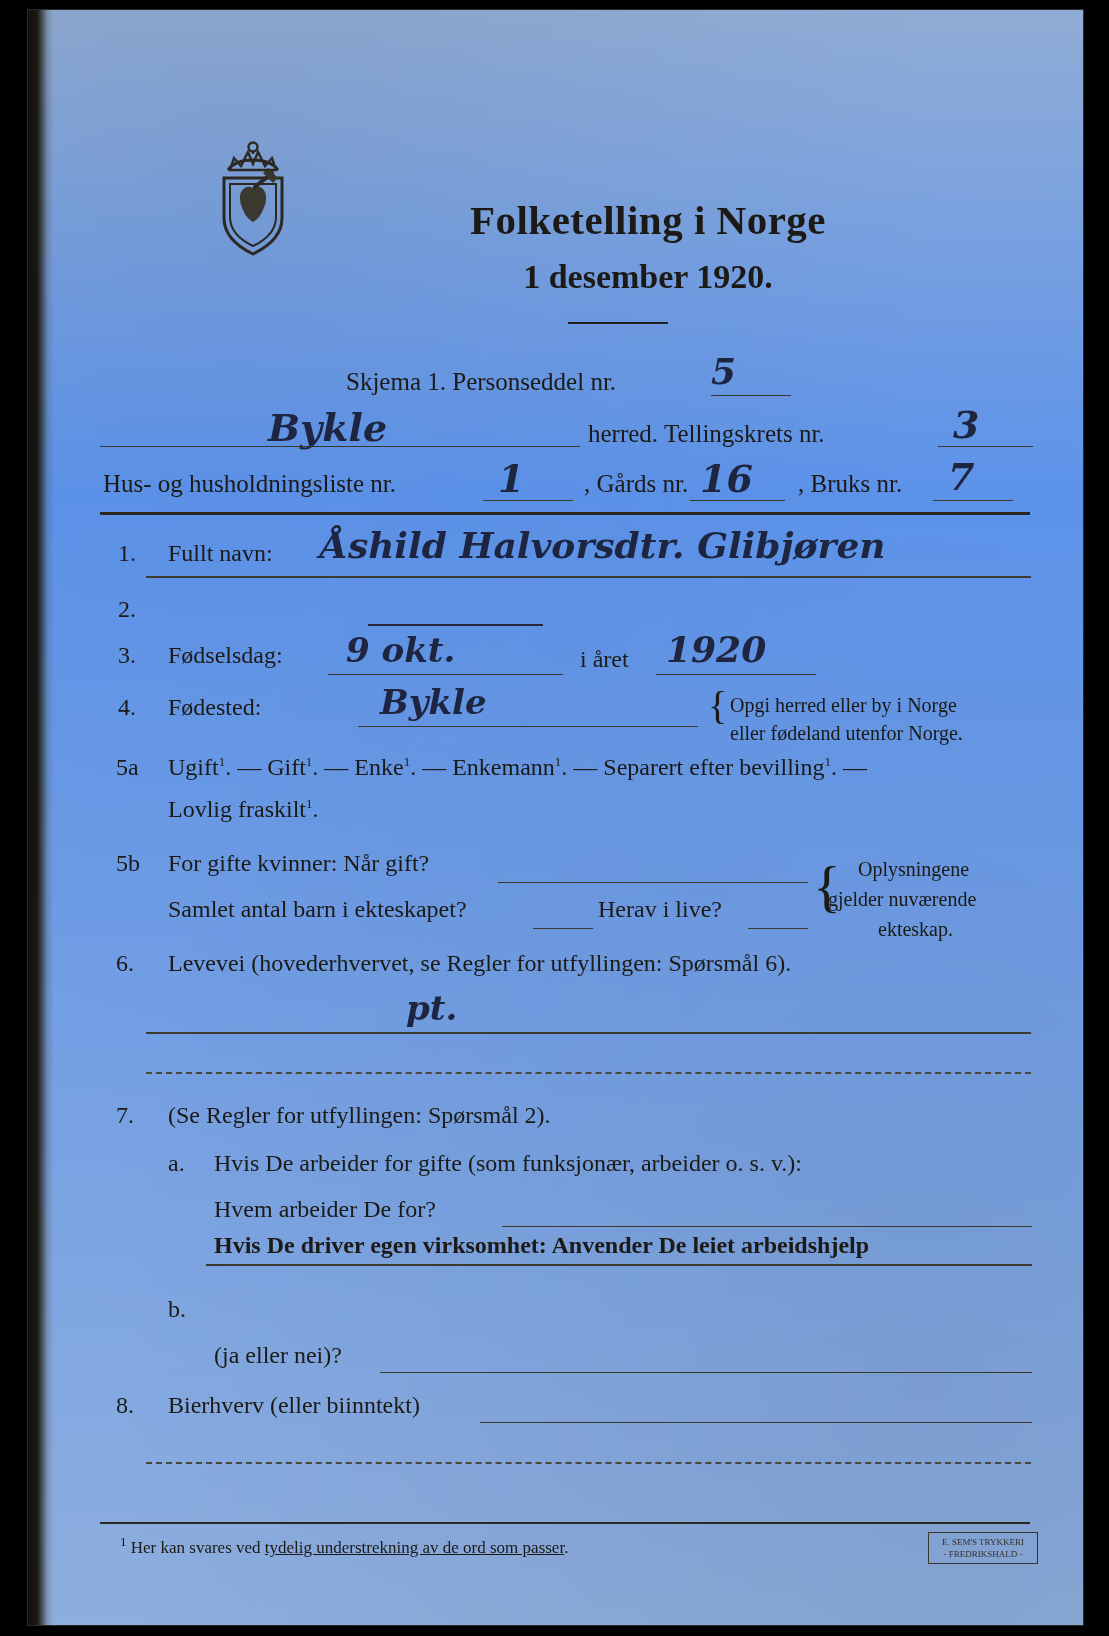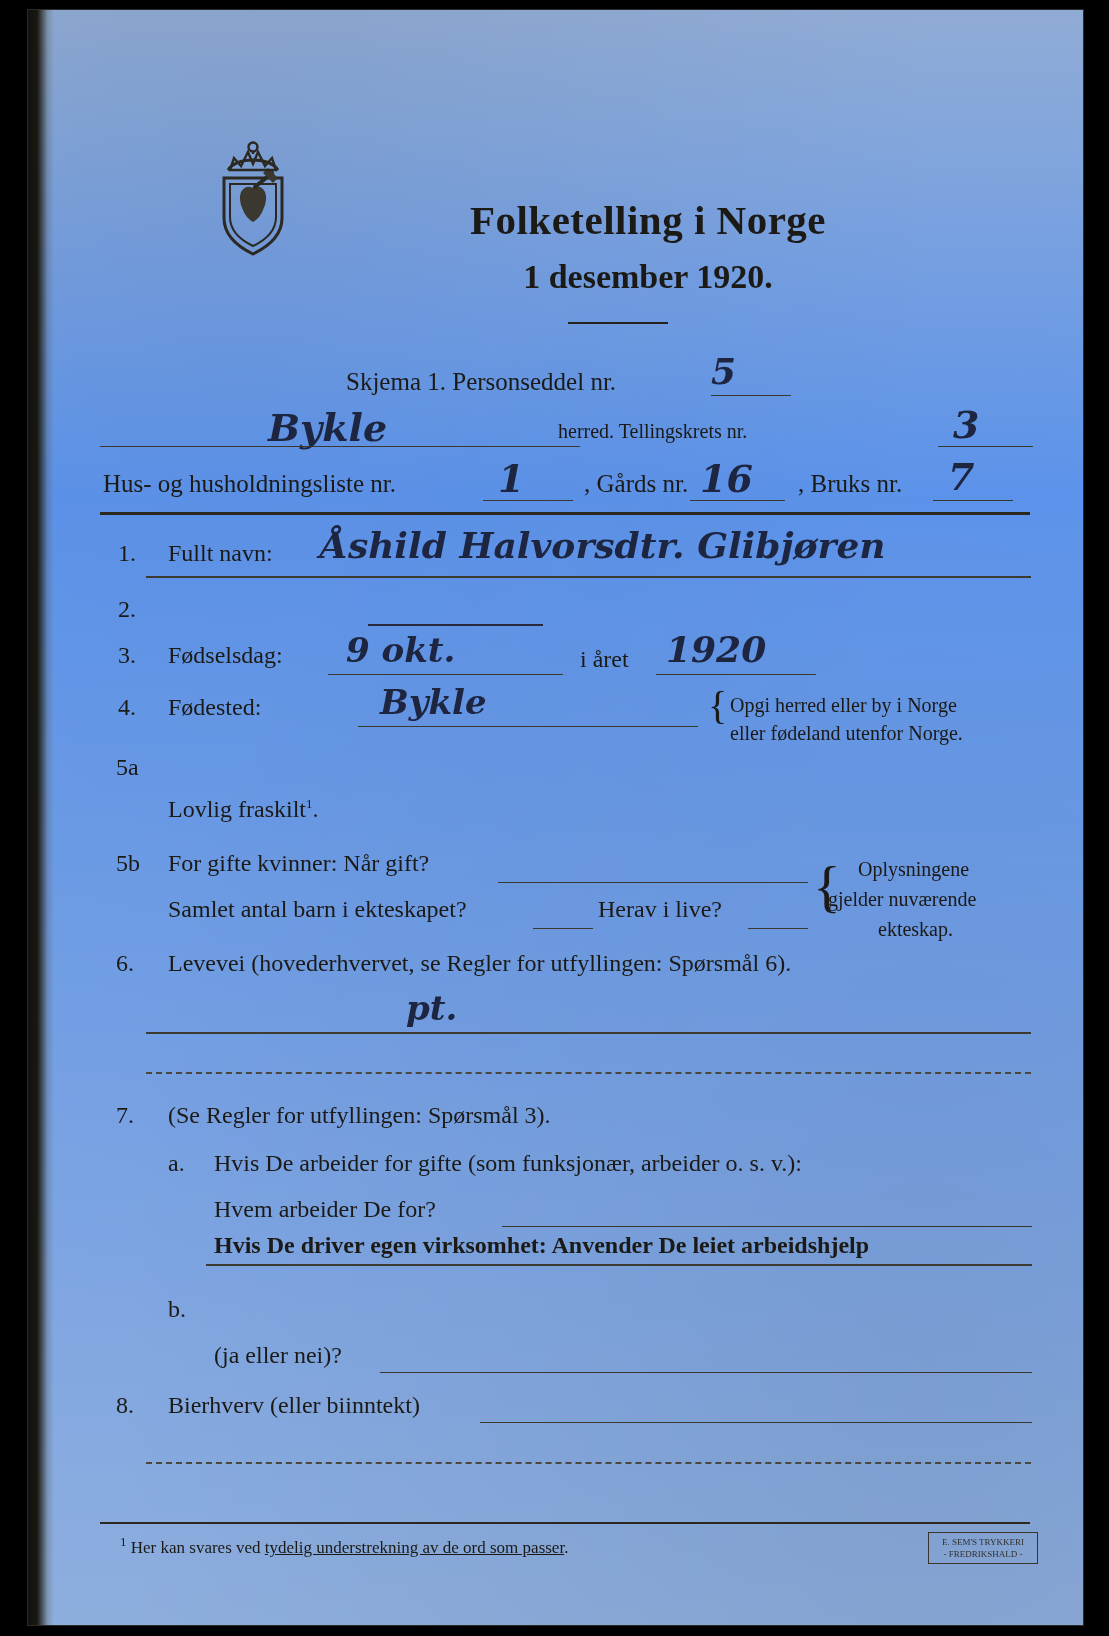--- a/index.html
+++ b/index.html
@@ -162,21 +162,21 @@
     <div class="header-title">Folketelling i Norge</div>
     <div class="header-sub">1 desember 1920.</div>
     <div class="rule-short"></div>
 
     <div class="row" style="left:318px; top:358px; font-size:25px;">Skjema 1.   Personseddel nr.</div>
     <div class="hand" style="left:683px; top:340px; font-size:36px;">5</div>
     <div class="dotline" style="left:683px; top:385px; width:80px;"></div>
 
     <div class="hand" style="left:240px; top:395px; font-size:38px;">Bykle</div>
     <div class="dotline" style="left:72px; top:436px; width:480px;"></div>
-    <div class="row" style="left:530px; top:410px; font-size:20px;">herred.   Tellingskrets nr.</div>
+    <div class="row" style="left:560px; top:410px; font-size:25px;">herred.   Tellingskrets nr.</div>
     <div class="hand" style="left:925px; top:392px; font-size:38px;">3</div>
     <div class="dotline" style="left:910px; top:436px; width:95px;"></div>
 
     <div class="row" style="left:75px; top:460px; font-size:25px;">Hus- og husholdningsliste nr.</div>
     <div class="hand" style="left:470px; top:446px; font-size:38px;">1</div>
     <div class="dotline" style="left:455px; top:490px; width:90px;"></div>
     <div class="row" style="left:556px; top:460px; font-size:25px;">, Gårds nr.</div>
     <div class="hand" style="left:672px; top:446px; font-size:38px;">16</div>
     <div class="dotline" style="left:662px; top:490px; width:95px;"></div>
     <div class="row" style="left:770px; top:460px; font-size:25px;">, Bruks nr.</div>
@@ -203,20 +203,23 @@
 
     <div class="qnum" style="left:90px; top:684px;">4.</div>
     <div class="qtext" style="left:140px; top:684px;">Fødested:</div>
     <div class="hand" style="left:352px; top:672px; font-size:34px;">Bykle</div>
     <div class="dotline" style="left:330px; top:716px; width:340px;"></div>
     <div class="brace" style="left:680px; top:676px;">{</div>
     <div class="qtext small" style="left:702px; top:684px;">Opgi herred eller by i Norge</div>
     <div class="qtext small" style="left:702px; top:712px;">eller fødeland utenfor Norge.</div>
 
     <div class="qnum" style="left:88px; top:744px;">5a</div>
+    <div class="qtext" style="left:140px; top:744px;">
+      <span>Ugift</span><span class="sup">1</span><span>. — Gift</span><span class="sup">1</span><span>. — Enke</span><span class="sup">1</span><span>. — Enkemann</span><span class="sup">1</span><span>. — Separert efter bevilling</span><span class="sup">1</span><span>. —</span>
+    </div>
     <div class="qtext" style="left:140px; top:786px;">
       <span>Lovlig fraskilt</span><span class="sup">1</span><span>.</span>
     </div>
 
     <div class="qnum" style="left:88px; top:840px;">5b</div>
     <div class="qtext" style="left:140px; top:840px;">For gifte kvinner:  Når gift?</div>
     <div class="dotline" style="left:470px; top:872px; width:310px;"></div>
     <div class="qtext" style="left:140px; top:886px;">Samlet antal barn i ekteskapet?</div>
     <div class="dotline" style="left:505px; top:918px; width:60px;"></div>
     <div class="qtext" style="left:570px; top:886px;">Herav i live?</div>
@@ -229,21 +232,21 @@
     </div>
     <div class="qtext small" style="left:850px; top:908px;"><b>ekteskap.</b></div>
 
     <div class="qnum" style="left:88px; top:940px;">6.</div>
     <div class="qtext" style="left:140px; top:940px;">Levevei (hovederhvervet, se Regler for utfyllingen:  Spørsmål 6).</div>
     <div class="hand" style="left:378px; top:978px; font-size:34px;">pt.</div>
     <div class="hr-thin" style="top:1022px;"></div>
     <div class="hr-dash" style="top:1062px;"></div>
 
     <div class="qnum" style="left:88px; top:1092px;">7.</div>
-    <div class="qtext" style="left:140px; top:1092px;">(Se Regler for utfyllingen:  Spørsmål 3).</div>
+    <div class="qtext" style="left:140px; top:1092px;">(Se Regler for utfyllingen:  Spørsmål 2).</div>
     <div class="qtext" style="left:140px; top:1140px;">a.</div>
     <div class="qtext" style="left:186px; top:1140px;">Hvis De arbeider for gifte (som funksjonær, arbeider o. s. v.):</div>
     <div class="qtext" style="left:186px; top:1186px;">Hvem arbeider De for?</div>
     <div class="dotline" style="left:474px; top:1216px; width:530px;"></div>
     <div class="hr-thin" style="left:178px; width:826px; top:1254px;"></div>
 
     <div class="qtext" style="left:140px; top:1286px;">b.</div>
     <div class="qtext" style="left:186px; top:1222px;font-weight:bold;">Hvis De driver egen virksomhet:  Anvender De leiet arbeidshjelp</div>
     <div class="qtext" style="left:186px; top:1332px;text-align:right;">(ja eller nei)?</div>
     <div class="dotline" style="left:352px; top:1362px; width:652px;"></div>

